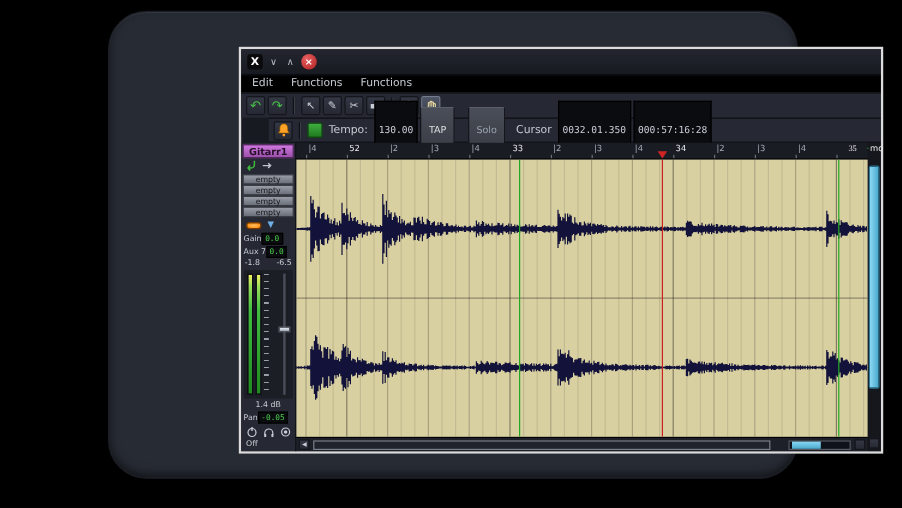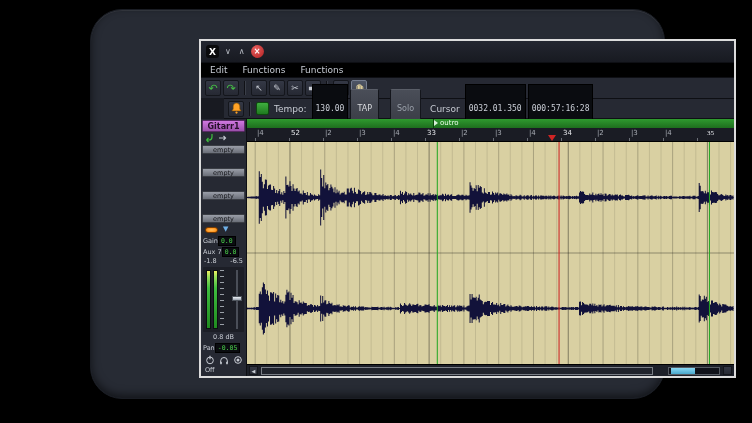--- a/index.html
+++ b/index.html
@@ -49,21 +49,21 @@
   .main{flex:1;display:flex;min-height:0;}
 
   
   .trackpanel{width:46px;flex:0 0 46px;background:#262933;border-right:1px solid #0e0f14;
               display:flex;flex-direction:column;padding:1px;box-sizing:border-box;
               font-size:7px;color:#c6cad2;}
   .tname{height:12px;flex:0 0 12px;background:linear-gradient(#d078e0,#9a50aa);color:#26102a;
          font-weight:bold;font-size:8px;line-height:11px;text-align:center;
          border:1px solid #5a2a66;box-sizing:border-box;border-radius:1px;}
   .picons{height:12px;flex:0 0 12px;display:flex;align-items:center;gap:4px;padding:0 2px;}
-  .slots{display:flex;flex-direction:column;gap:14px;margin:1px 0;}
+  .slots{display:flex;flex-direction:column;gap:0;margin:1px 0;}
   .slotbtn{height:9px;background:linear-gradient(#9a9ea8,#6a6e78);color:#15161a;
            font-size:6.5px;line-height:8px;text-align:center;border:1px solid #3a3d44;
            border-radius:1px;box-sizing:border-box;}
   .ledrow{height:11px;flex:0 0 11px;display:flex;align-items:center;gap:5px;padding:0 3px;}
   .led{width:13px;height:6px;border-radius:3px;background:radial-gradient(#ffc060,#ff8000);
        border:1px solid #7a3c00;box-sizing:border-box;}
   .downarrow{color:#6fb0e8;font-size:7px;line-height:7px;}
   .prow{height:11px;flex:0 0 11px;display:flex;align-items:center;padding:0 1px;}
   .plbl{font-size:6.5px;color:#c8ccd4;}
   .pval{background:#0a0c10;border:1px solid #000;color:#4ad04a;
@@ -229,21 +229,21 @@
             <span>-1.8</span>
             <span>-6.5</span>
           </div>
           <div class="meters">
             <div class="mbar b1"></div>
             <div class="mbar b2"></div>
             <div class="mticks"></div>
             <div class="ftrack"></div>
             <div class="fhandle"></div>
           </div>
-          <div class="dbrow">0.8 dB</div>
+          <div class="dbrow">1.4 dB</div>
           <div class="prow">
             <span class="plbl">Pan</span>
             <span class="pval">-0.05</span>
           </div>
           <div class="bicons">
             <svg viewBox="0 0 12 12" width="10" height="10">
                 <circle cx="6" cy="6.5" r="4" fill="none" stroke="#c8ccd4" stroke-width="1.2"></circle>
                 <path d="M6 1v4" stroke="#c8ccd4" stroke-width="1.4"></path>
               </svg>
             <svg viewBox="0 0 12 12" width="10" height="10">
@@ -253,24 +253,20 @@
               </svg>
             <svg viewBox="0 0 12 12" width="10" height="10">
                 <circle cx="6" cy="6" r="4" fill="none" stroke="#c8ccd4" stroke-width="1.2"></circle>
                 <circle cx="6" cy="6" r="1.8" fill="#c8ccd4"></circle>
               </svg>
           </div>
           <div class="offrow">Off</div>
         </div>
 
         <div class="center">
-          <div class="markerstrip">
-            <div class="marker-flag" style="left: 186px;"></div>
-            <span class="marker-label" style="left: 193px;">outro</span>
-          </div>
           <div class="ruler">
             <div class="playhead-tri" style="left: 301px;"></div>
           <span class="rlabel" style="left: 10px;">|4</span>
               <span class="rtick" style="left: 8px;"></span>
               <span class="rlabel" style="left: 44px; color: rgb(232, 234, 238);">52</span>
               <span class="rtick" style="left: 42px;"></span>
               <span class="rlabel" style="left: 78px;">|2</span>
               <span class="rtick" style="left: 76px;"></span>
               <span class="rlabel" style="left: 112px;">|3</span>
               <span class="rtick" style="left: 110px;"></span>
@@ -314,17 +310,27 @@
               <span>◀</span>
             </div>
             <div class="htrack"></div>
             <div class="zoomslider">
               <div class="zoomthumb"></div>
             </div>
             <div class="harrow"></div>
           </div>
         </div>
 
+        <div class="vscroll">
+          <div class="mo-stub">
+            <span class="mo-arrow">▸</span>
+            <span>mo</span>
+          </div>
+          <div class="vtrack">
+            <div class="vthumb"></div>
+          </div>
+          <div class="vbtn"></div>
+        </div>
 
       </div>
     </div>
   </div>
 </div>
 
 </body></html>

